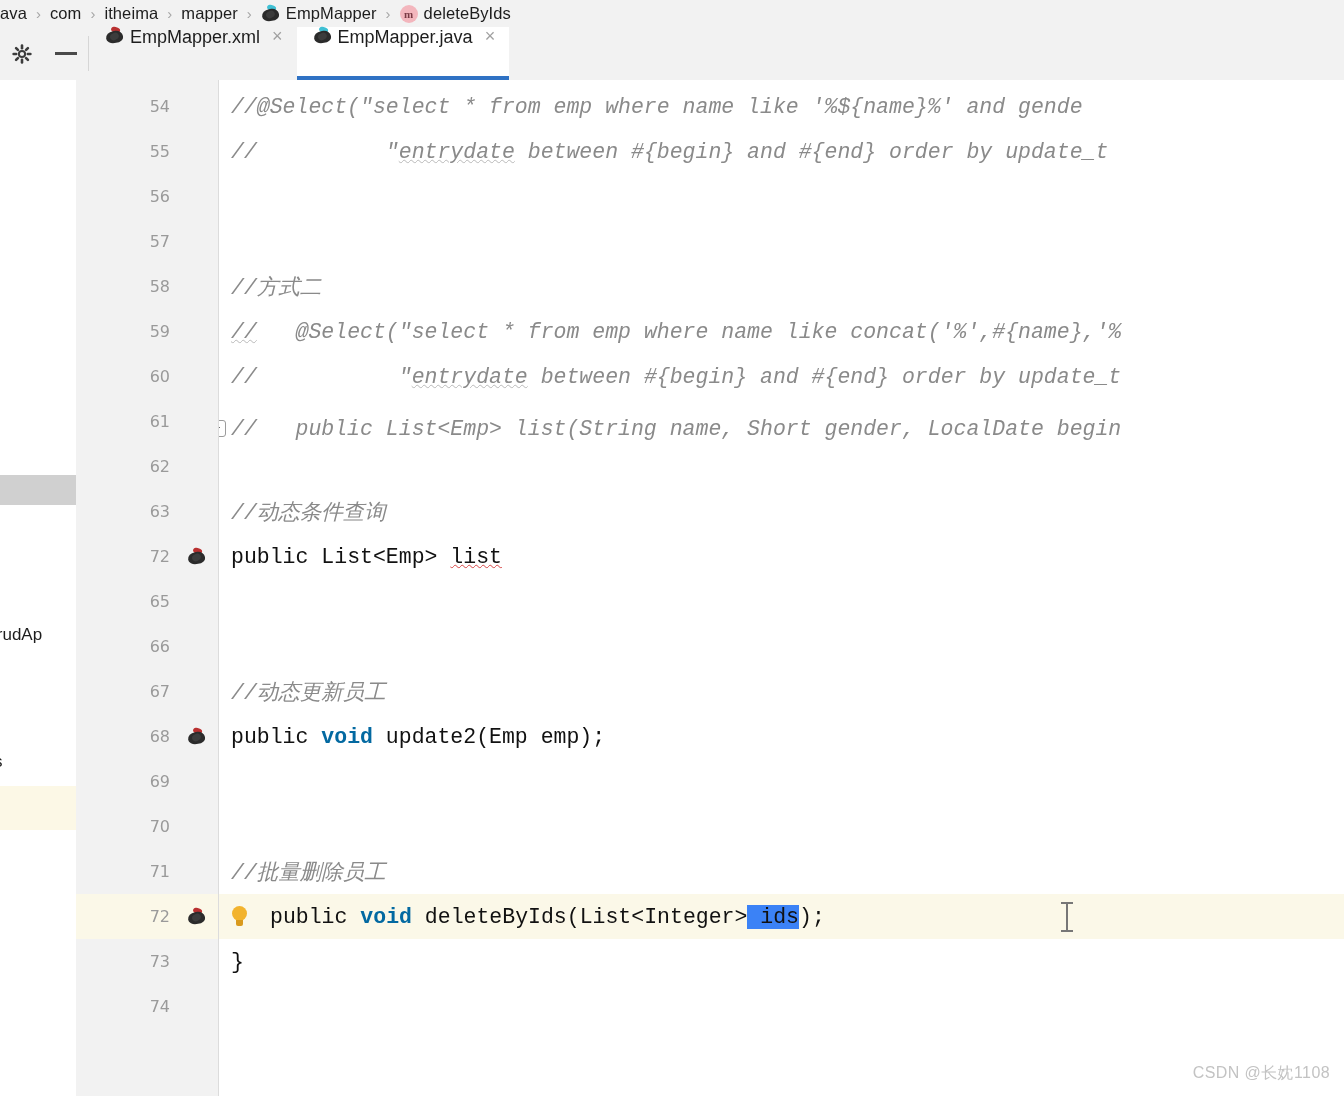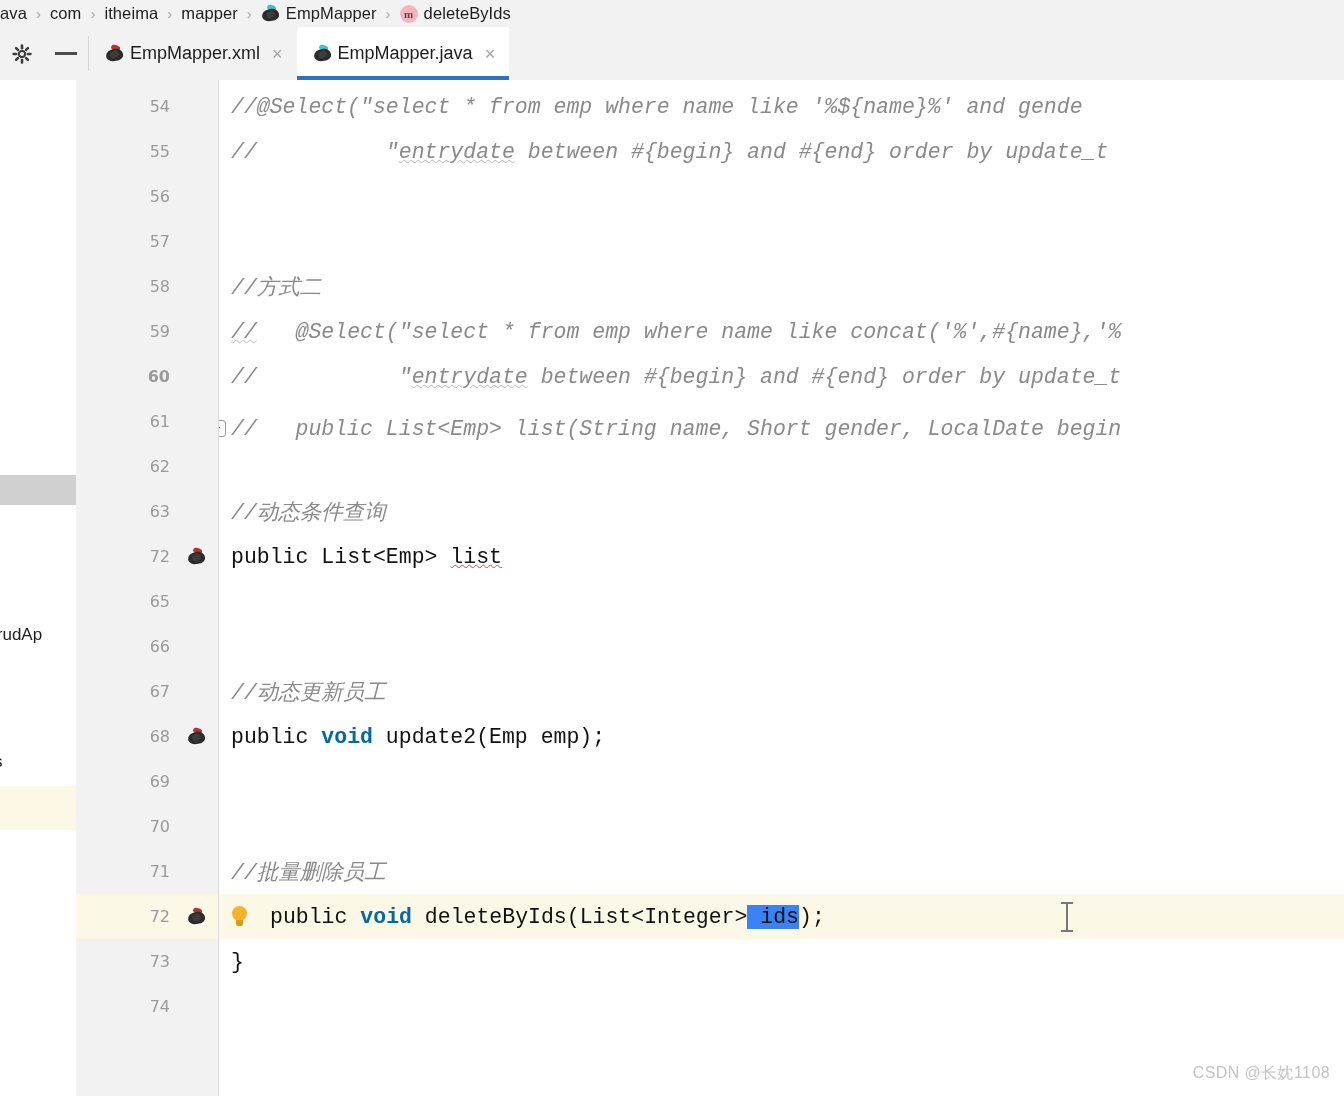--- a/index.html
+++ b/index.html
@@ -60,21 +60,21 @@
     position:absolute;left:0;top:27px;width:1344px;height:53px;
     background:#f2f2f2;
     display:flex;align-items:stretch;
     box-sizing:border-box;
   }
   .tb-tool{
     width:44px;display:flex;align-items:center;justify-content:center;
     color:#4a4a4a;
   }
   .tab{
-    display:flex;align-items:center;
+    display:flex;
     padding:0 14px 0 16px;
     font-size:18px;color:#1d1d1d;
     position:relative;
     background:transparent;
     white-space:nowrap;
   }
   .tab.active{background:#ffffff;}
   .tab.active:after{
     content:"";position:absolute;left:0;right:0;bottom:0;height:4px;
     background:#2f72c4;
@@ -305,21 +305,21 @@
         <div class="gut-rest"></div>
       </div>
       <div class="row" style="top: 184px;">
         <div class="lnum-cell">58</div>
         <div class="gut-rest"></div>
       </div>
       <div class="row" style="top: 229px;">
         <div class="lnum-cell">59</div>
         <div class="gut-rest"></div>
       </div>
-      <div class="row" style="top: 274px; font-weight: bold;">
+      <div class="row" style="top: 274px;">
         <div class="lnum-cell">60</div>
         <div class="gut-rest"></div>
       </div>
       <div class="row" style="top: 319px;">
         <div class="lnum-cell">61</div>
         <div class="gut-rest"></div>
       </div>
       <div class="row" style="top: 364px;">
         <div class="lnum-cell">62</div>
         <div class="gut-rest"></div>

